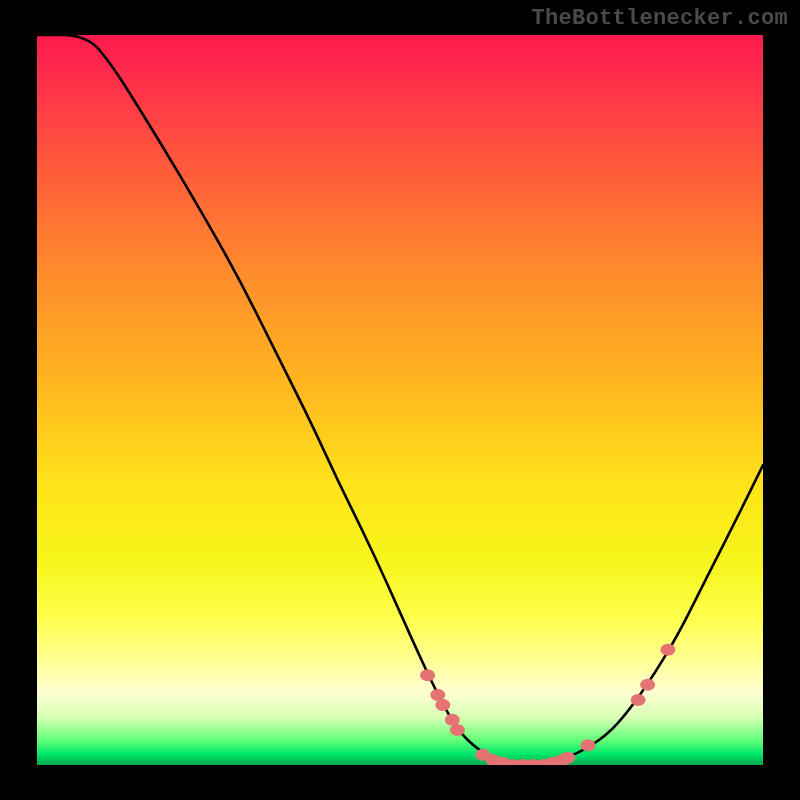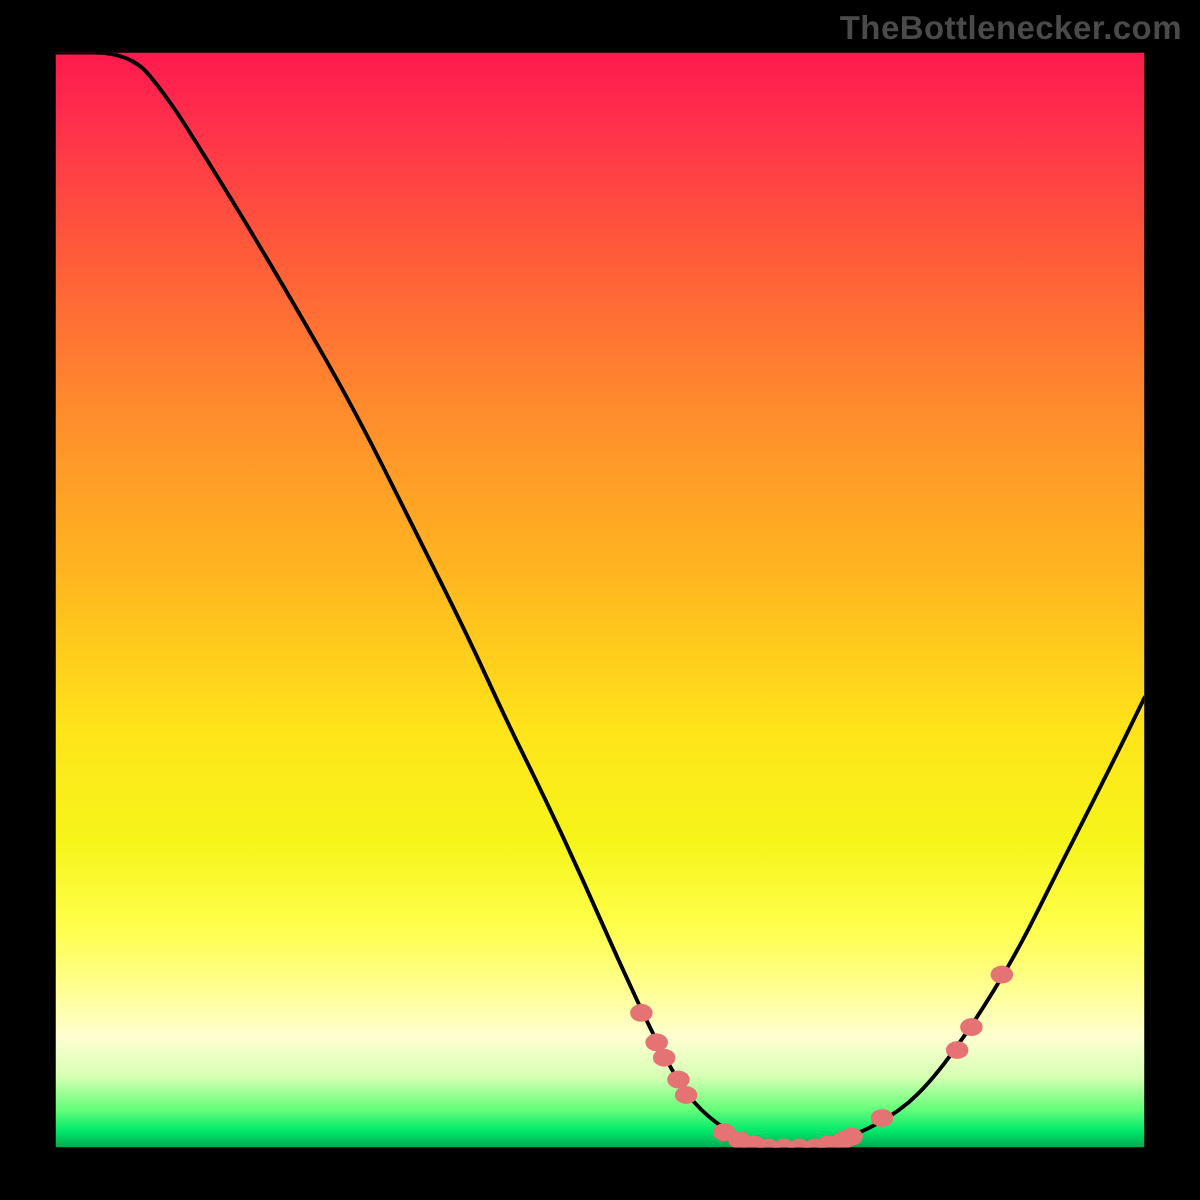--- a/index.html
+++ b/index.html
@@ -8,20 +8,21 @@
     width: 800px;
     height: 800px;
     background: #000;
     overflow: hidden;
     font-family: Arial, Helvetica, sans-serif;
   }
   .stage {
     position: relative;
     width: 800px;
     height: 800px;
+    font-family: Liberation Mono, monospace;
   }
   .watermark {
     position: absolute;
     top: 6px;
     right: 12px;
     color: #4a4a4a;
     font-size: 22px;
     font-weight: 600;
     letter-spacing: 0.3px;
     z-index: 30;

